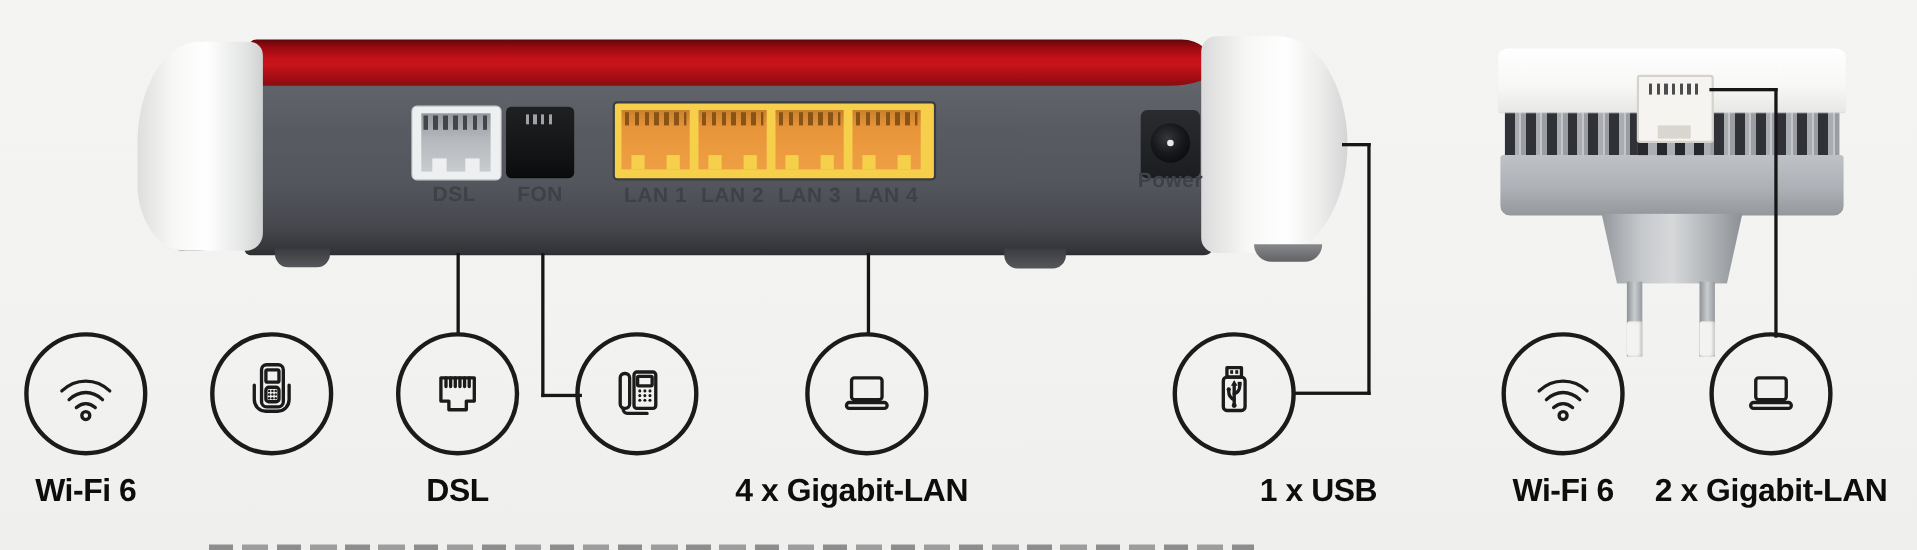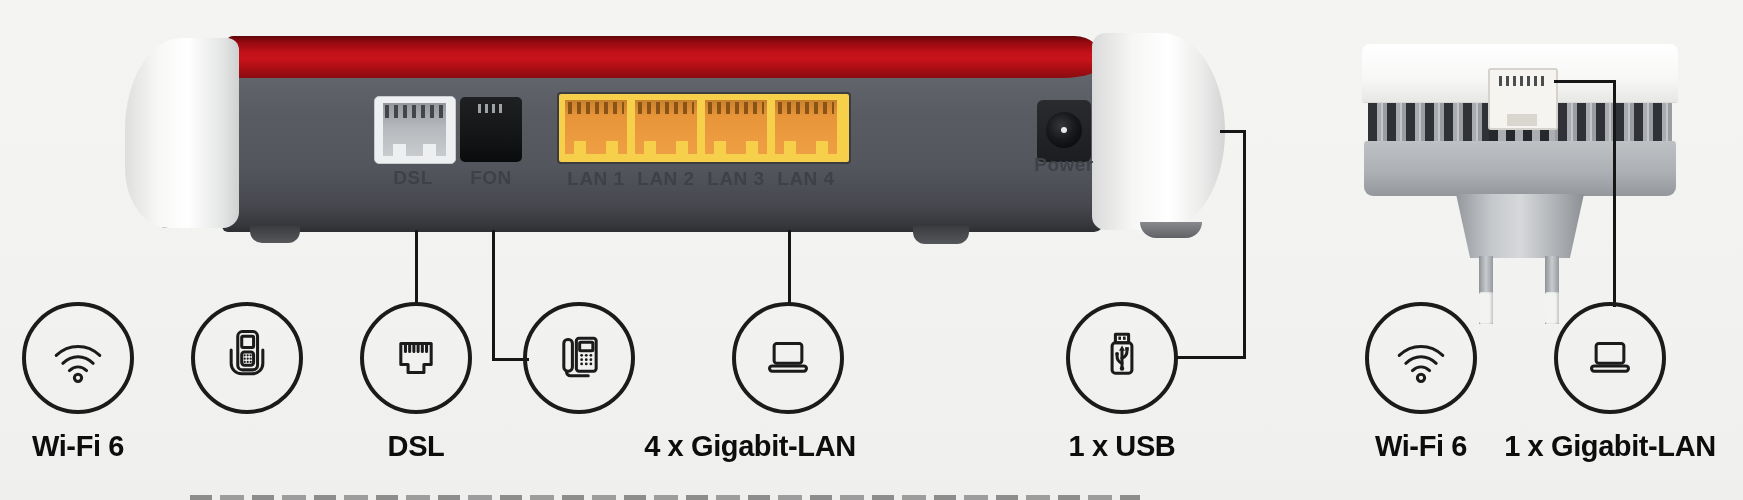--- a/index.html
+++ b/index.html
@@ -109,21 +109,21 @@
   
   .feat{position:absolute;top:302px;width:112px;height:112px;border:4px solid #1b1b1b;
     border-radius:50%;box-sizing:border-box;display:flex;align-items:center;justify-content:center;}
   .feat svg{width:66px;height:66px;}
   .c-wifi{left:22px;} .c-dect{left:191px;} .c-dsl{left:360px;} .c-analog{left:523px;}
   .c-lan{left:732px;} .c-usb{left:1066px;} .c-rwifi{left:1365px;} .c-rlan{left:1554px;}
 
   .feat-label{position:absolute;top:430px;width:260px;text-align:center;
     font-size:29px;font-weight:bold;color:#0d0d0d;letter-spacing:-0.4px;white-space:nowrap;}
   .t-wifi{left:-52px;} .t-dect{left:117px;} .t-dsl{left:286px;} .t-analog{left:449px;}
-  .t-lan{left:620px;} .t-usb{left:992px;} .t-rwifi{left:1291px;} .t-rlan{left:1480px;}
+  .t-lan{left:620px;text-align:right;} .t-usb{left:992px;text-align:right;} .t-rwifi{left:1291px;} .t-rlan{left:1480px;}
 
   .ico{fill:none;stroke:#1b1b1b;stroke-width:4.6;stroke-linecap:round;stroke-linejoin:round;}
   .ico .fill{fill:#1b1b1b;stroke:none;}
 
   .bottom-artifact{left:190px;top:495px;width:950px;height:5px;opacity:.55;
     background:repeating-linear-gradient(90deg,#3d3d3d 0 22px,rgba(0,0,0,0) 22px 30px,#5a5a5a 30px 54px,rgba(0,0,0,0) 54px 62px);}
 </style>
 </head>
 <body>
 
@@ -291,16 +291,16 @@
       <rect x="29" y="28" width="42" height="30" rx="4"></rect>
       <rect x="22" y="62" width="56" height="8" rx="4"></rect>
     </svg>
   </div>
 
   <div class="feat-label t-wifi">Wi-Fi 6</div>
   <div class="feat-label t-dsl">DSL</div>
   <div class="feat-label t-lan">4 x Gigabit-LAN</div>
   <div class="feat-label t-usb">1 x USB</div>
   <div class="feat-label t-rwifi">Wi-Fi 6</div>
-  <div class="feat-label t-rlan">1 x Gigabit-LAN</div>
+  <div class="feat-label t-rlan">2 x Gigabit-LAN</div>
 
   <div class="abs bottom-artifact"></div>
 </div>
 
 </body></html>

